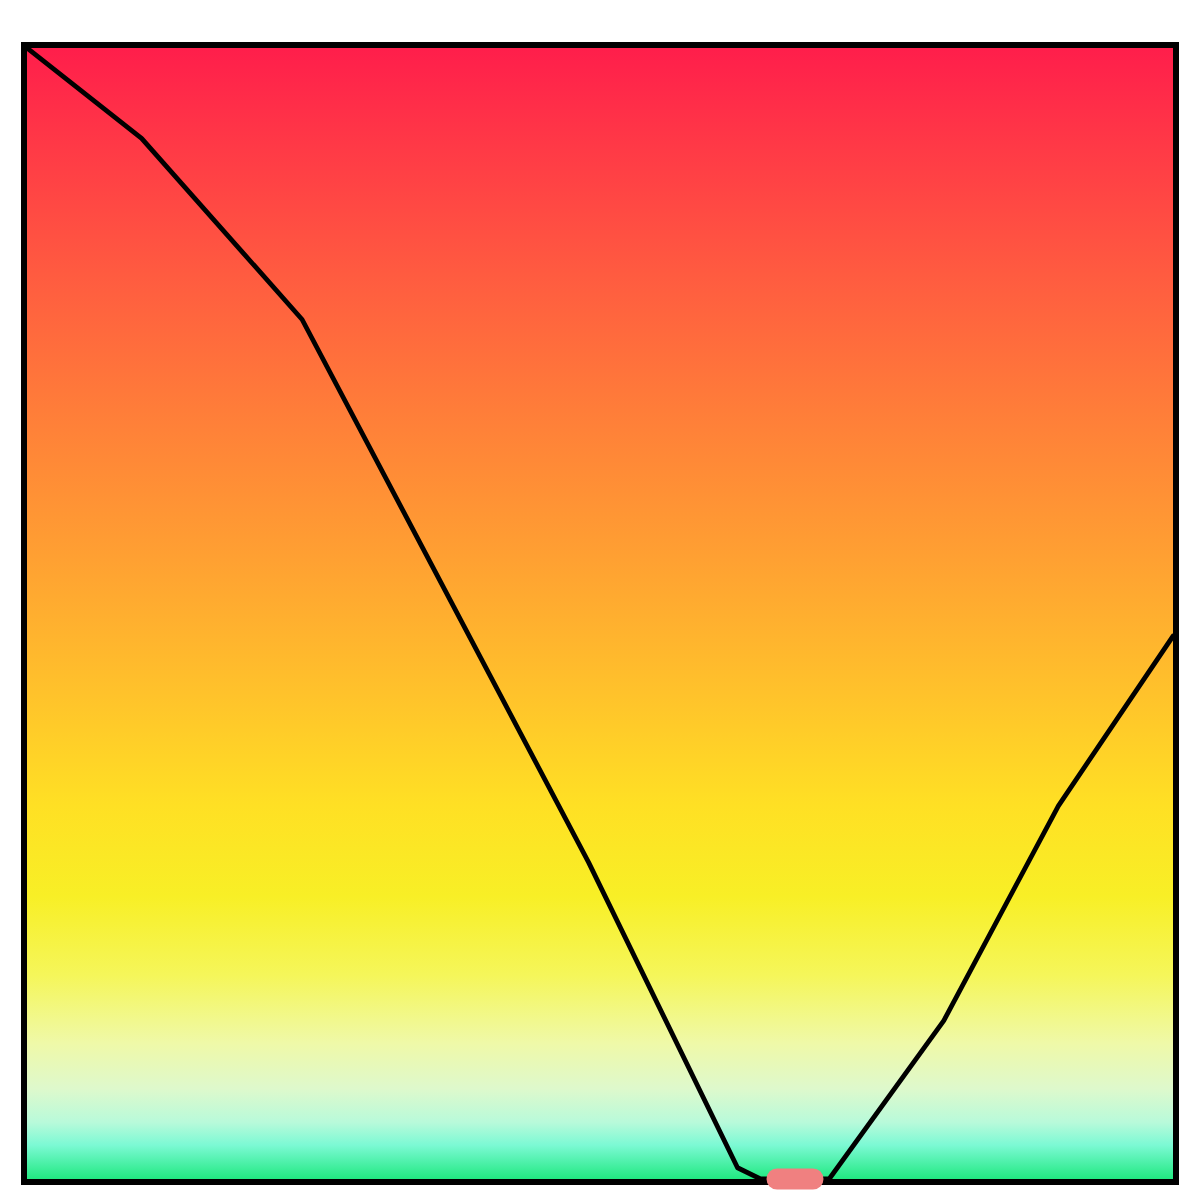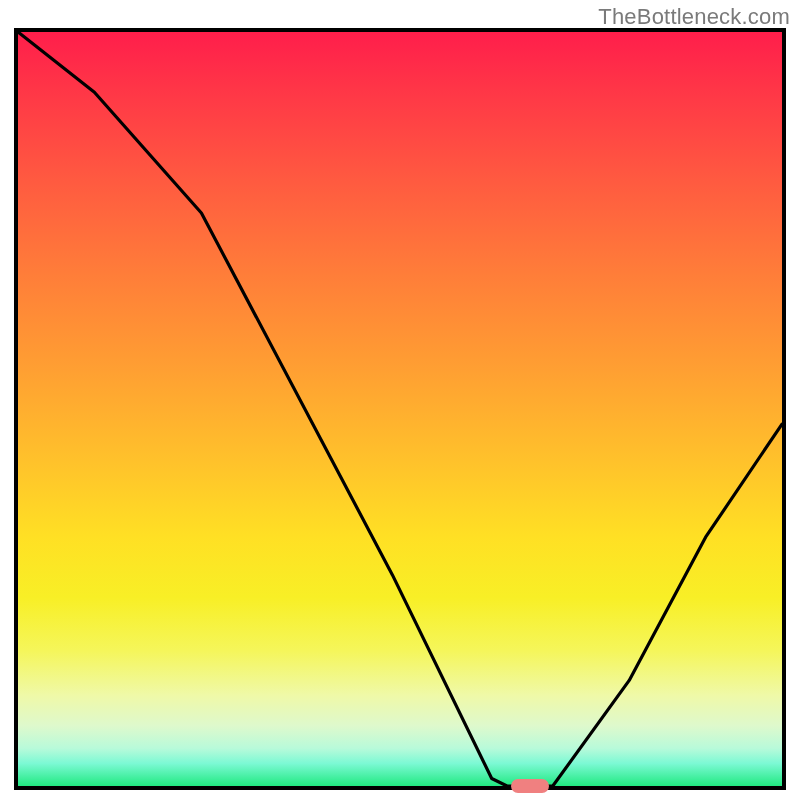--- a/index.html
+++ b/index.html
@@ -23,21 +23,20 @@
     #21e981 100%)}
   svg.curve{position:absolute;inset:0;width:100%;height:100%}
   svg.curve path{fill:none;stroke:#000;stroke-width:3.2;stroke-linecap:round;stroke-linejoin:round}
   .pill{position:absolute;height:14px;border-radius:7px;background:#f08080}
 </style>
 </head>
 <body>
 
 <div class="canvas">
 
-  <div class="watermark">TheBottleneck.com</div>
 
   <div class="frame">
     <div class="gradient"></div>
 
     <svg class="curve" viewBox="0 0 764 754" preserveAspectRatio="none">
       <path d="M0.0 0.0 L76.4 60.3 L183.4 181.0 L374.4 542.9 L473.7 746.5 L489.0 754.0 L534.8 754.0 L611.2 648.4 L687.6 505.2 L764.0 392.1"></path>
     </svg>
 
     <div class="pill" style="width: 38.2px; left: 492.78px; bottom: -7px;"></div>
   </div>

